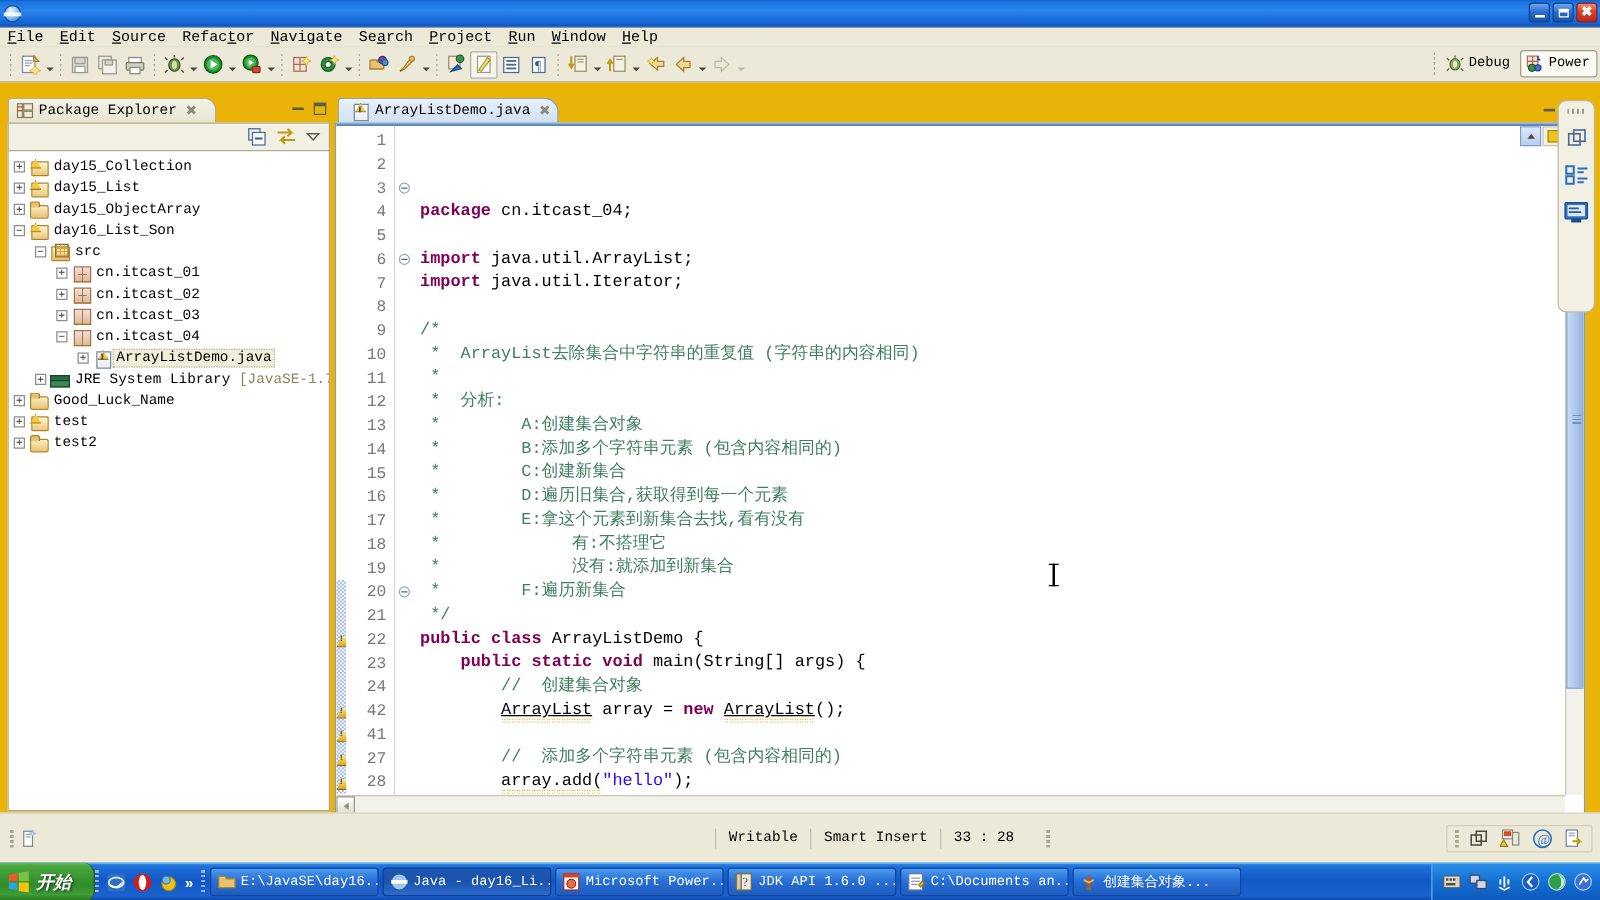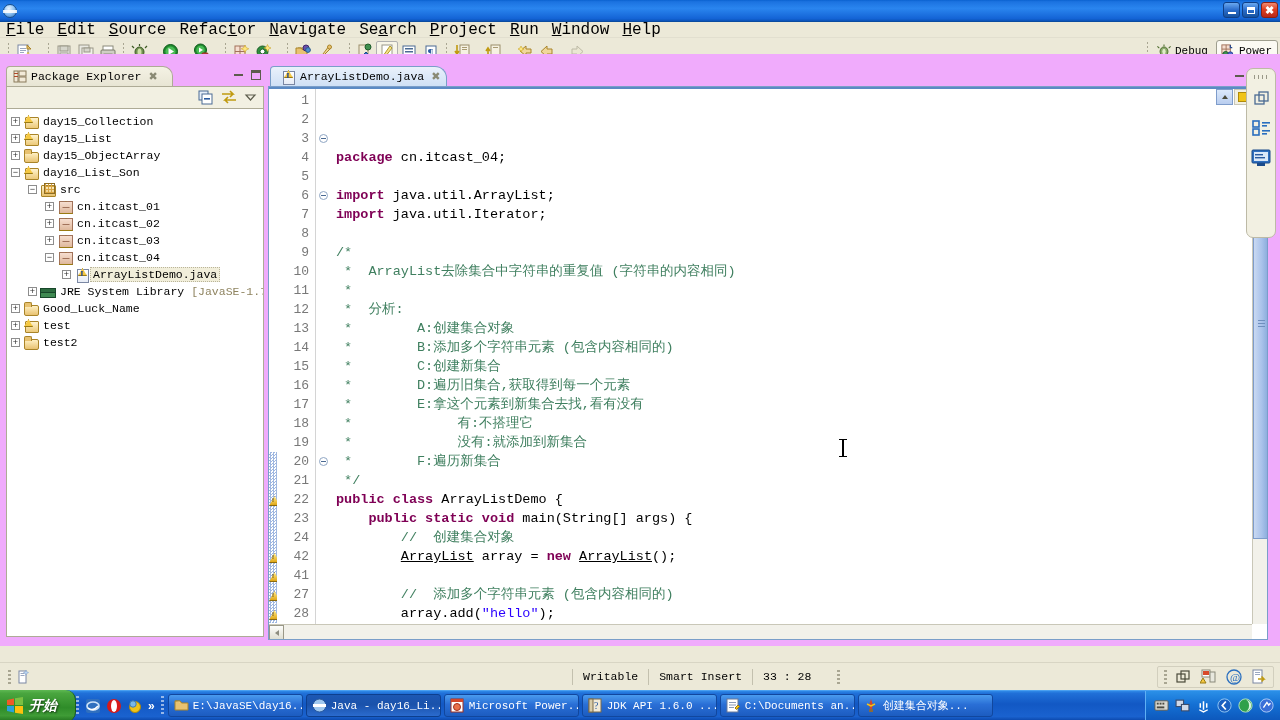--- a/index.html
+++ b/index.html
@@ -38,41 +38,41 @@
     font-family:"Liberation Sans",sans-serif;position:relative;
   }
   .win-btn.close{background:linear-gradient(180deg,#f08a72,#de4022 45%,#b8281a);border-color:#8e1f12;}
   .win-btn .g{font-family:"Liberation Sans",sans-serif;font-size:11px;line-height:1;font-weight:bold;}
   .win-btn .minbar{width:8px;height:2px;background:#fff;margin-top:6px;}
   .win-btn .restore{width:8px;height:7px;border:1.5px solid #fff;border-top-width:3px;}
 
   
   .menubar{height:16px;background:#ece9d8;display:flex;align-items:center;padding-left:6px;
     border-bottom:1px solid #e2dfcf;}
-  .menu-item{font-family:"Liberation Mono",monospace;font-size:16px;color:#000;margin-right:13px;
+  .menu-item{font-family:"Liberation Mono",monospace;font-size:12px;color:#000;margin-right:13px;
     cursor:default;white-space:nowrap;}
   .menu-item span.u{text-decoration:underline;}
 
   
   .toolbar{height:28px;background:#ece9d8;display:flex;align-items:center;padding-left:4px;
     border-bottom:1px solid #b5b29b;position:relative;}
   .tb-sep{width:1px;height:18px;margin:0 4px;background:repeating-linear-gradient(180deg,#a9a692 0 2px,transparent 2px 4px);}
   .tb-btn{width:22px;height:22px;display:flex;align-items:center;justify-content:center;position:relative;}
   .tb-btn.sel{border:1px solid #b0b0b0;background:#f7f5e8;border-radius:2px;}
   .tb-arrow{width:9px;height:22px;display:flex;align-items:flex-end;justify-content:center;padding-bottom:6px;}
   .tb-arrow i{border-left:3px solid transparent;border-right:3px solid transparent;border-top:3px solid #4a4a3a;display:block;}
   .tb-arrow.dim i{border-top-color:#bdbbab;}
   .persp{position:absolute;right:2px;top:2px;display:flex;align-items:center;gap:3px;}
   .persp-sep{width:1px;height:18px;background:repeating-linear-gradient(180deg,#a9a692 0 2px,transparent 2px 4px);margin-right:2px;}
   .persp-btn{display:flex;align-items:center;gap:3px;padding:2px 5px 2px 3px;height:22px;
     font-family:"Liberation Mono",monospace;font-size:11px;color:#000;}
   .persp-btn.active{border:1px solid #9e9e8e;background:#fbfaf3;border-radius:3px;}
 
   
-  .main{position:absolute;top:54px;left:0;width:1280px;height:592px;background:#f0abfc;}
+  .main{position:absolute;top:66px;left:0;width:1280px;height:592px;background:#eab308;}
 
   
   .pkg-view{position:absolute;left:6px;top:12px;width:258px;height:574px;}
   .pkg-tabrow{height:20px;position:relative;}
   .pkg-tab{
     position:absolute;left:0;top:0;height:20px;padding:0 14px 0 6px;display:flex;align-items:center;gap:4px;
     background:linear-gradient(180deg,#f4f2e4,#e8e5d4);
     border:1px solid #aeab96;border-bottom:none;
     border-radius:4px 10px 0 0;
   }
@@ -194,21 +194,21 @@
     border:1px solid #c9c7b8;display:flex;align-items:center;justify-content:center;}
   .marker-sq i{width:10px;height:10px;background:#f0c419;border:1px solid #b08a0a;}
 
   
   .fastbar{position:absolute;right:4px;top:14px;width:30px;height:170px;
     background:#f2f0e2;border:1px solid #bdbaa6;border-radius:7px;
     display:flex;flex-direction:column;align-items:center;padding-top:6px;gap:12px;}
   .fastdots{width:14px;height:4px;background:repeating-linear-gradient(90deg,#9a9888 0 1px,transparent 1px 4px);}
 
   
-  .statusbar{position:absolute;left:0;bottom:30px;width:1280px;height:28px;background:#ece9d8;
+  .statusbar{position:absolute;left:0;bottom:30px;width:1280px;height:40px;background:#ece9d8;
     display:flex;align-items:center;border-top:1px solid #d8d5c4;}
   .sb-left{display:flex;align-items:center;gap:5px;padding-left:8px;width:572px;}
   .sb-dots{width:3px;height:14px;background:repeating-linear-gradient(180deg,#a9a692 0 2px,transparent 2px 4px);}
   .sb-cell{border-left:1px solid #c3c0ae;height:16px;display:flex;align-items:center;padding:0 10px;
     font-family:"Liberation Mono",monospace;font-size:11.5px;color:#000;}
   .sb-right{position:absolute;right:6px;display:flex;align-items:center;gap:9px;
     border:1px solid #d2cfbe;padding:2px 6px;border-radius:2px;}
 
   
   .taskbar{position:absolute;left:0;bottom:0;width:1280px;height:30px;

